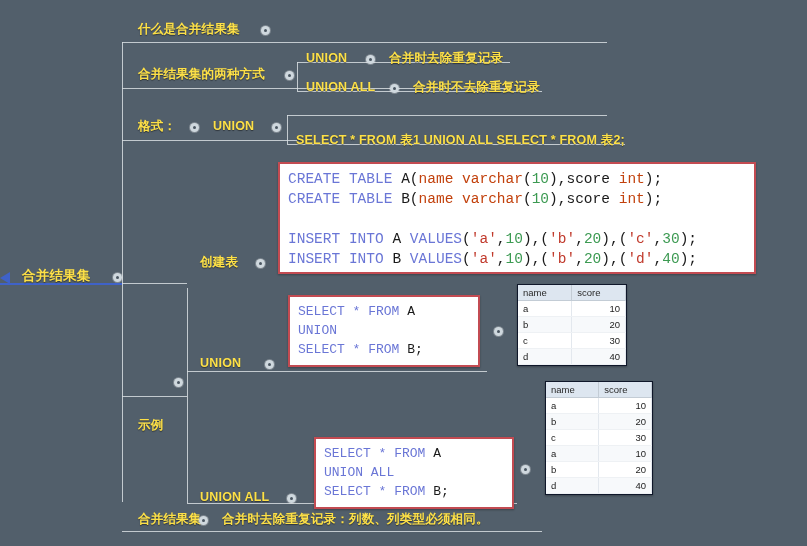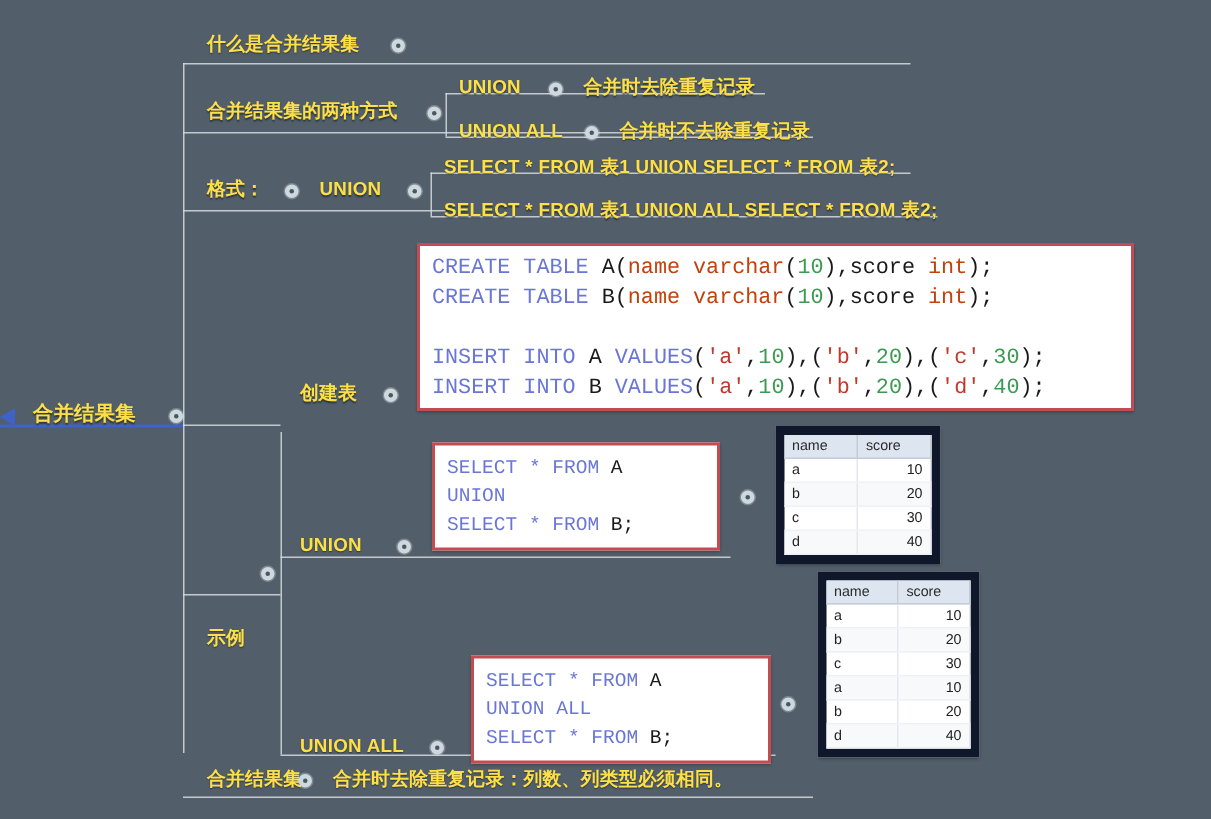--- a/index.html
+++ b/index.html
@@ -60,21 +60,21 @@
   .kw{color:#6a76d6;}
   .typ{color:#c2410c;}
   .num{color:#3c9a52;}
   .str{color:#c0392b;}
   .pln{color:#1a1a1a;}
 
   
   .rtable{
     position:absolute;
     background:#ffffff;
-    border:6px solid #0f172a;
+    border:1px solid #0f172a;
     box-sizing:border-box;
     font-family:"Liberation Sans","DejaVu Sans",sans-serif;
     font-size:9.5px;
     color:#222;
     box-shadow:0 1px 2px rgba(0,0,0,.3);
   }
   .rtable table{border-collapse:collapse;width:100%;}
   .rtable th{
     background:#dde6f0;
     color:#2a2a2a;
@@ -141,21 +141,20 @@
 
   <div class="node" style="left:306px;top:80px;">UNION ALL</div>
   <div class="dot" style="left:390px;top:84px;"></div>
   <div class="node" style="left:413px;top:80px;">合并时不去除重复记录</div>
 
   <div class="node" style="left:138px;top:119px;">格式：</div>
   <div class="dot" style="left:190px;top:123px;"></div>
   <div class="node" style="left:213px;top:119px;">UNION</div>
   <div class="dot" style="left:272px;top:123px;"></div>
 
-  <div class="node" style="left:296px;top:104px;">SELECT * FROM 表1 UNION SELECT * FROM 表2;</div>
   <div class="node" style="left:296px;top:133px;">SELECT * FROM 表1 UNION ALL SELECT * FROM 表2;</div>
 
   <div class="node" style="left:200px;top:255px;">创建表</div>
   <div class="dot" style="left:256px;top:259px;"></div>
 
   <div class="codebox big" id="code-create" style="left:278px;top:162px;width:478px;height:112px;"><div><span class="kw">CREATE TABLE </span><span class="pln">A(</span><span class="typ">name varchar</span><span class="pln">(</span><span class="num">10</span><span class="pln">),score </span><span class="typ">int</span><span class="pln">);</span></div><div><span class="kw">CREATE TABLE </span><span class="pln">B(</span><span class="typ">name varchar</span><span class="pln">(</span><span class="num">10</span><span class="pln">),score </span><span class="typ">int</span><span class="pln">);</span></div><div>&nbsp;</div><div><span class="kw">INSERT INTO </span><span class="pln">A </span><span class="kw">VALUES</span><span class="pln">(</span><span class="str">'a'</span><span class="pln">,</span><span class="num">10</span><span class="pln">),(</span><span class="str">'b'</span><span class="pln">,</span><span class="num">20</span><span class="pln">),(</span><span class="str">'c'</span><span class="pln">,</span><span class="num">30</span><span class="pln">);</span></div><div><span class="kw">INSERT INTO </span><span class="pln">B </span><span class="kw">VALUES</span><span class="pln">(</span><span class="str">'a'</span><span class="pln">,</span><span class="num">10</span><span class="pln">),(</span><span class="str">'b'</span><span class="pln">,</span><span class="num">20</span><span class="pln">),(</span><span class="str">'d'</span><span class="pln">,</span><span class="num">40</span><span class="pln">);</span></div></div>
 
   <div class="node root" style="left:22px;top:268px;">合并结果集</div>
   <div class="dot" style="left:113px;top:273px;"></div>
 

